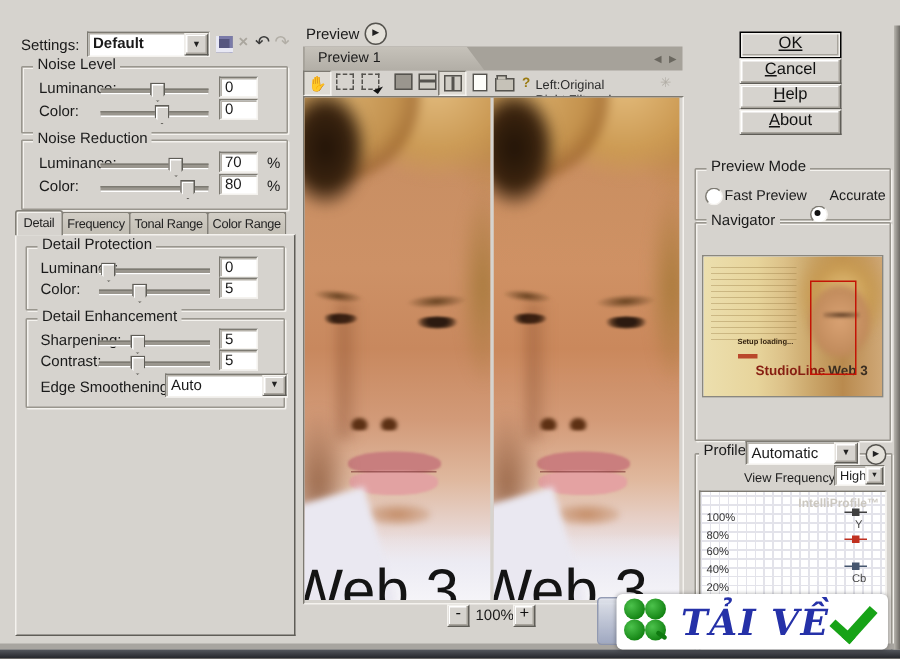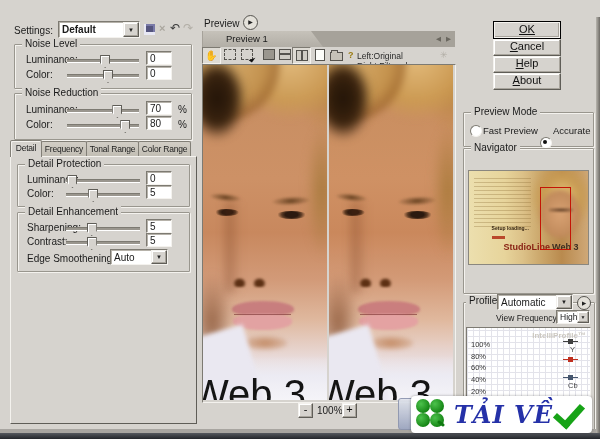--- a/index.html
+++ b/index.html
@@ -186,31 +186,31 @@
     <div class="abs track" style="left:48px;top:14px;width:74px;">
         <div class="thumb" style="left:28%;"></div>
       </div>
     <div class="abs valbox sunken" style="left:128px;top:6px;">5</div>
     <span class="abs lbl" style="left:9px;top:22px;">Contrast:</span>
     <div class="abs track" style="left:48px;top:28px;width:74px;">
         <div class="thumb" style="left:28%;"></div>
       </div>
     <div class="abs valbox sunken" style="left:128px;top:20px;">5</div>
     <span class="abs lbl" style="left:9px;top:39px;">Edge Smoothening:</span>
-    <div class="abs select sunken" style="left:92px;top:36px;width:58px;height:16px;">
+    <div class="abs select sunken" style="left:92px;top:36px;width:82px;height:16px;">
       <span class="sval">Auto</span>
       <span class="sarw raised">▼</span>
     </div>
   </div>
 
   <span class="abs lbl" style="left:204px;top:17px;">Preview</span>
   <div class="abs" style="left:243px;top:15px;width:13px;height:13px;border-radius:50%;border:1px solid #55534e;background:#e4e1da;text-align:center;font-size:6px;line-height:13px;color:#222;">▶</div>
 
   <div class="abs" style="left:202px;top:31px;width:253px;height:16px;background:#a6a29a;">
-    <div class="abs" style="left:1px;top:0;width:120px;height:16px;background:linear-gradient(#c6c2ba,#b2aea6);clip-path:polygon(0 0,108px 0,120px 16px,0 16px);font-size:9.5px;line-height:16px;padding-left:23px;box-sizing:border-box;color:#1a1a1a;">Preview 1</div>
+    <div class="abs" style="left:1px;top:0;width:120px;height:16px;background:linear-gradient(#c6c2ba,#b2aea6);clip-path:polygon(0 0,108px 0,120px 16px,0 16px);font-size:9.5px;line-height:16px;padding-left:9px;box-sizing:border-box;color:#1a1a1a;">Preview 1</div>
     <span class="abs" style="right:14px;top:4px;font-size:6.5px;color:#6a675f;">◀</span>
     <span class="abs" style="right:4px;top:4px;font-size:6.5px;color:#6a675f;">▶</span>
   </div>
 
   <div class="abs" style="left:202px;top:47px;width:253px;height:17px;">
     <div class="tool pressed" style="left:0;">
         <span style="font-size:10px;">✋</span>
       </div>
     <div class="tool" style="left:19px;">
         <span class="icobox dash"></span>

